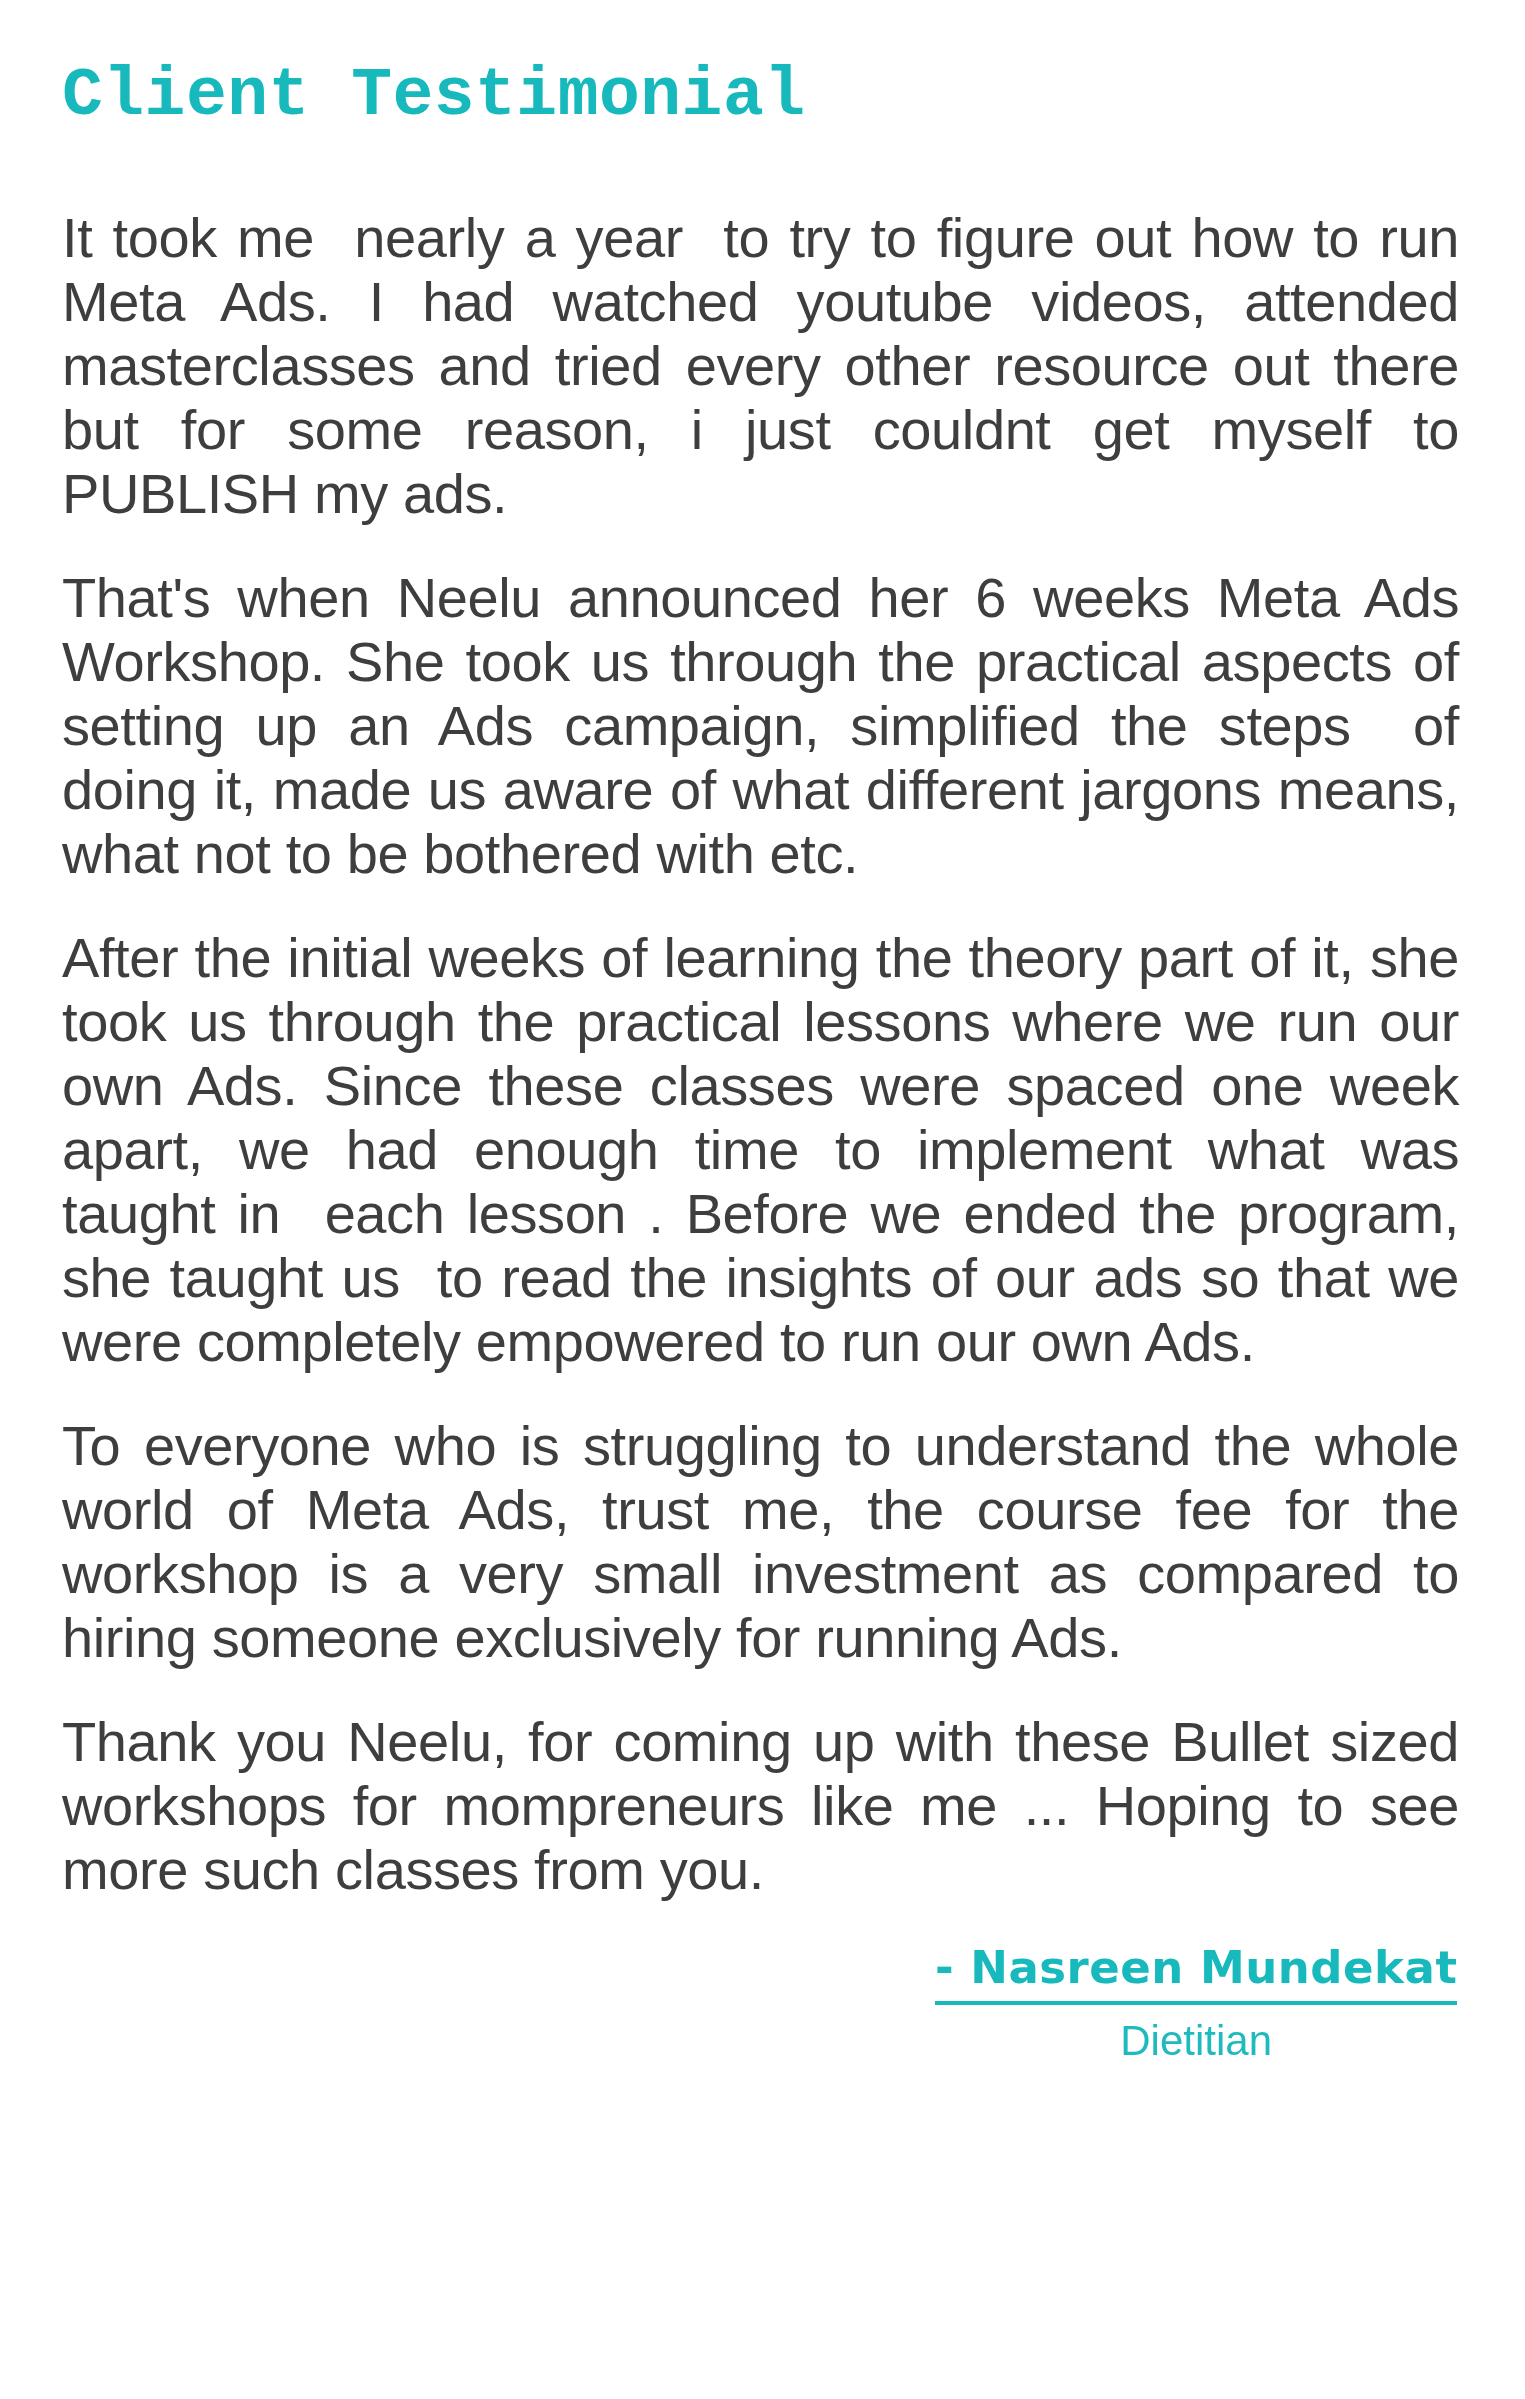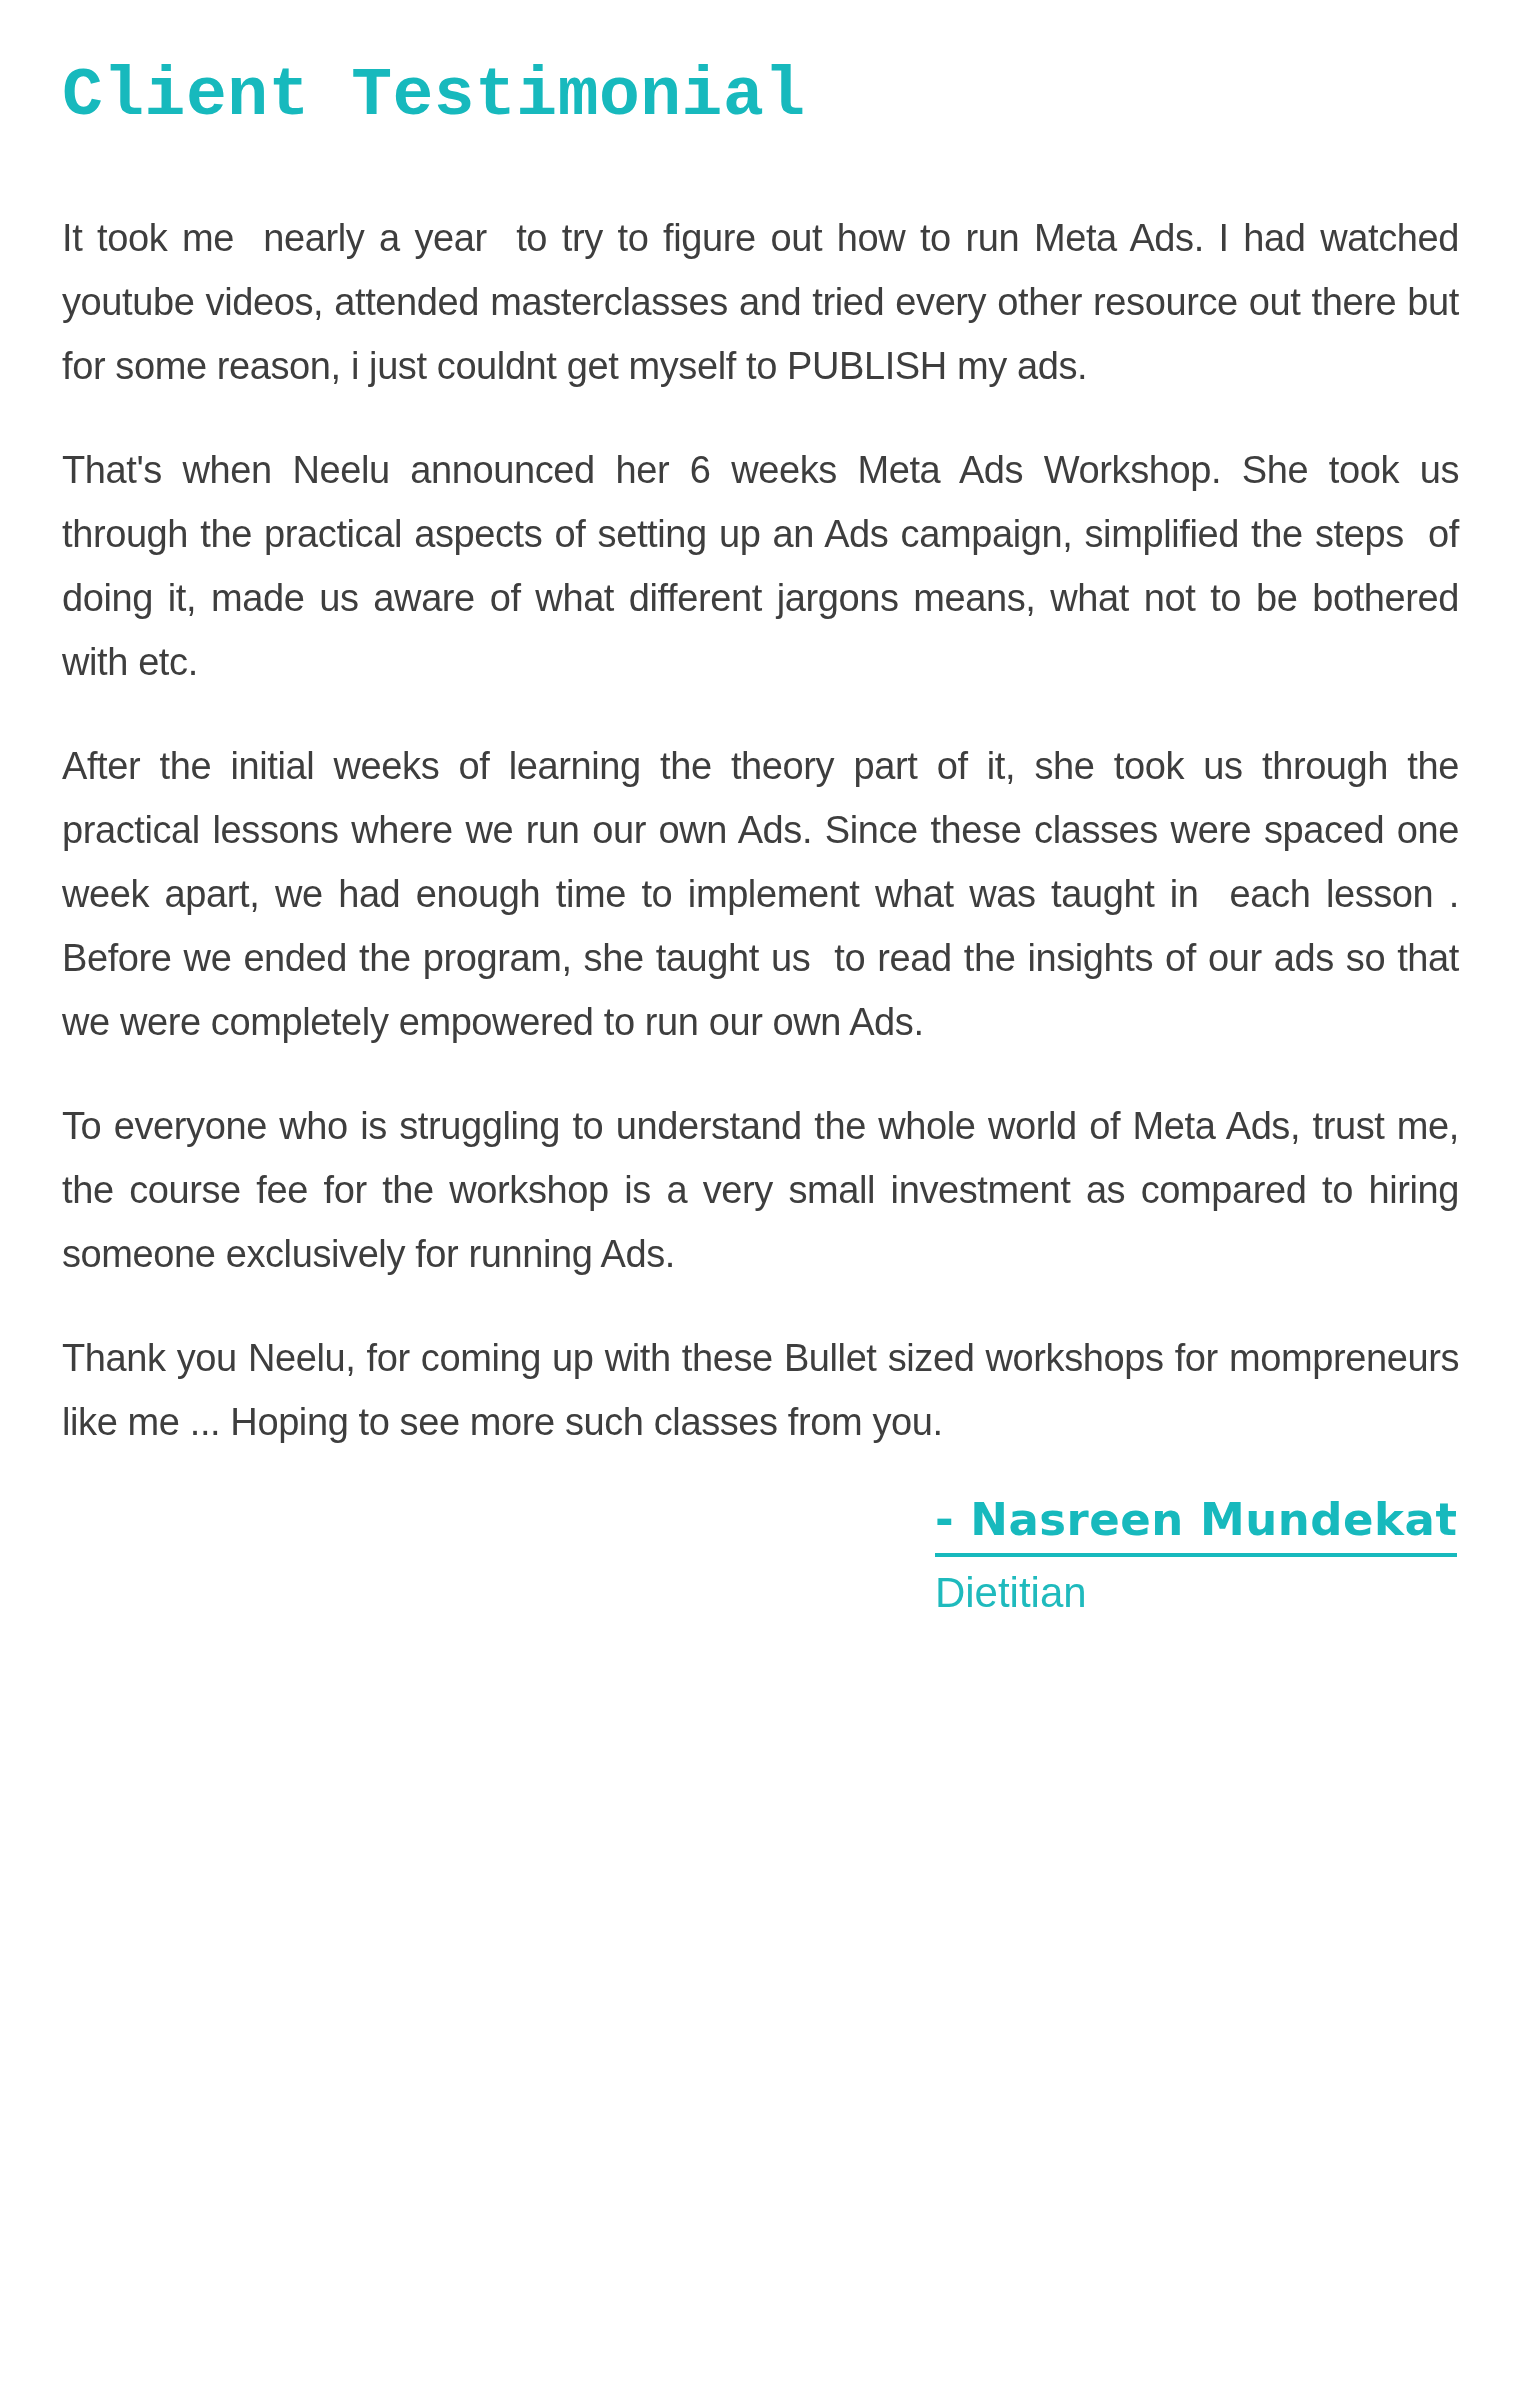--- a/index.html
+++ b/index.html
@@ -25,35 +25,35 @@
     margin: 0 0 70px 0;
     font-size: 68px;
     line-height: 81px;
     font-weight: 800;
     letter-spacing: 0.5px;
     color: #17b9bd;
     font-family: Liberation Mono, monospace;
   }
   .testimonial-paragraph {
     margin: 0 4px 40px 0;
-    font-size: 38px;
+    font-size: 56px;
     line-height: 64px;
     letter-spacing: -0.4px;
     color: #3e3e3e;
     text-align: justify;
     white-space: pre-wrap;
   }
   .signature {
     text-align: right;
     margin-top: 1.9px;
     padding-right: 5.6px;
   }
   .signature-inner {
     display: inline-block;
-    text-align: left;
+    text-align: center;
   }
   .signature-name {
     display: inline-block;
     color: #17b9bd;
     font-size: 45px;
     line-height: 51px;
     font-weight: 800;
     letter-spacing: 0.5px;
     border-bottom: 4.7px solid #17b9bd;
     padding-bottom: 7.5px;

